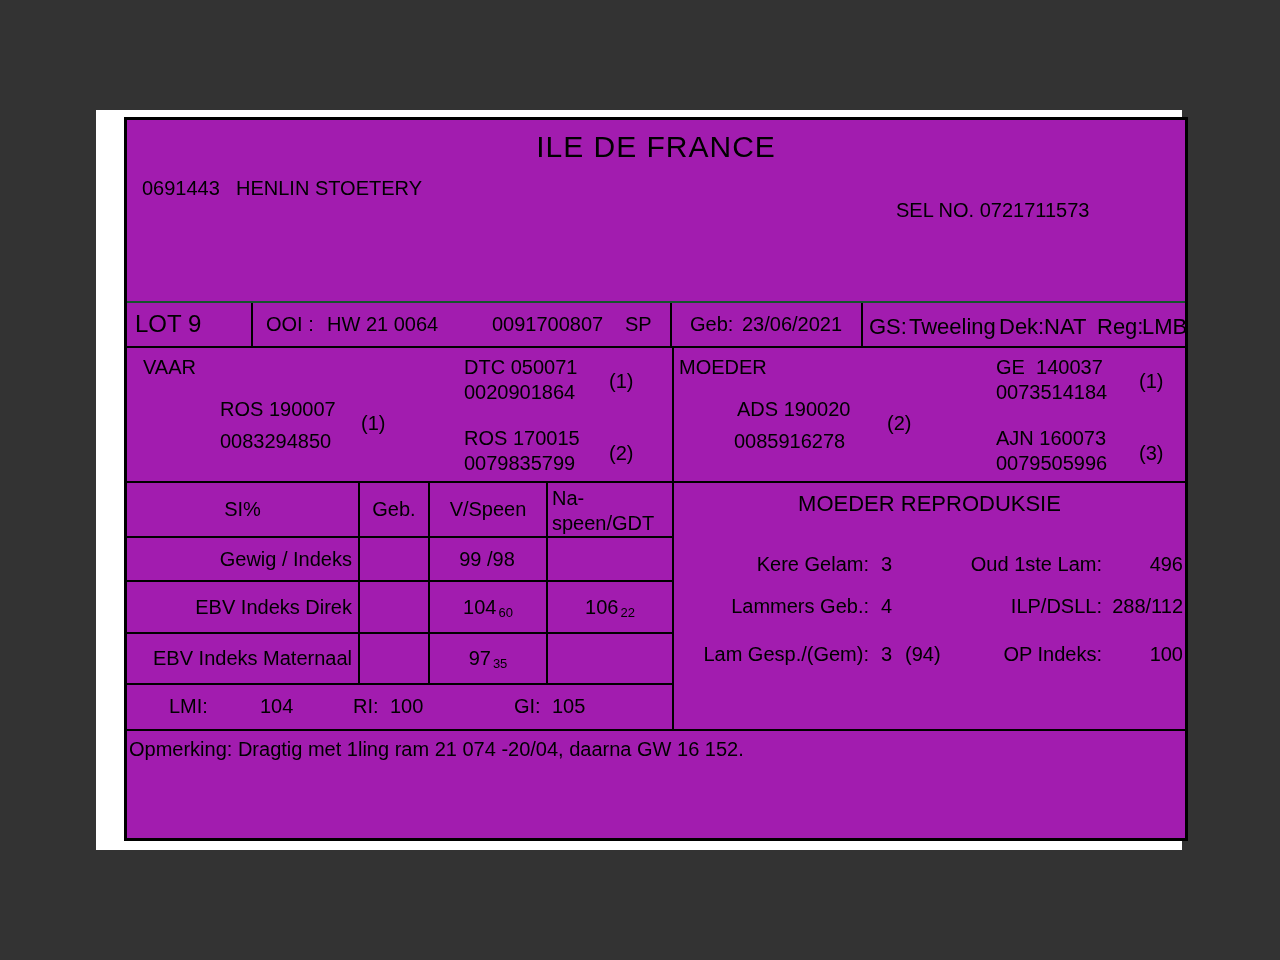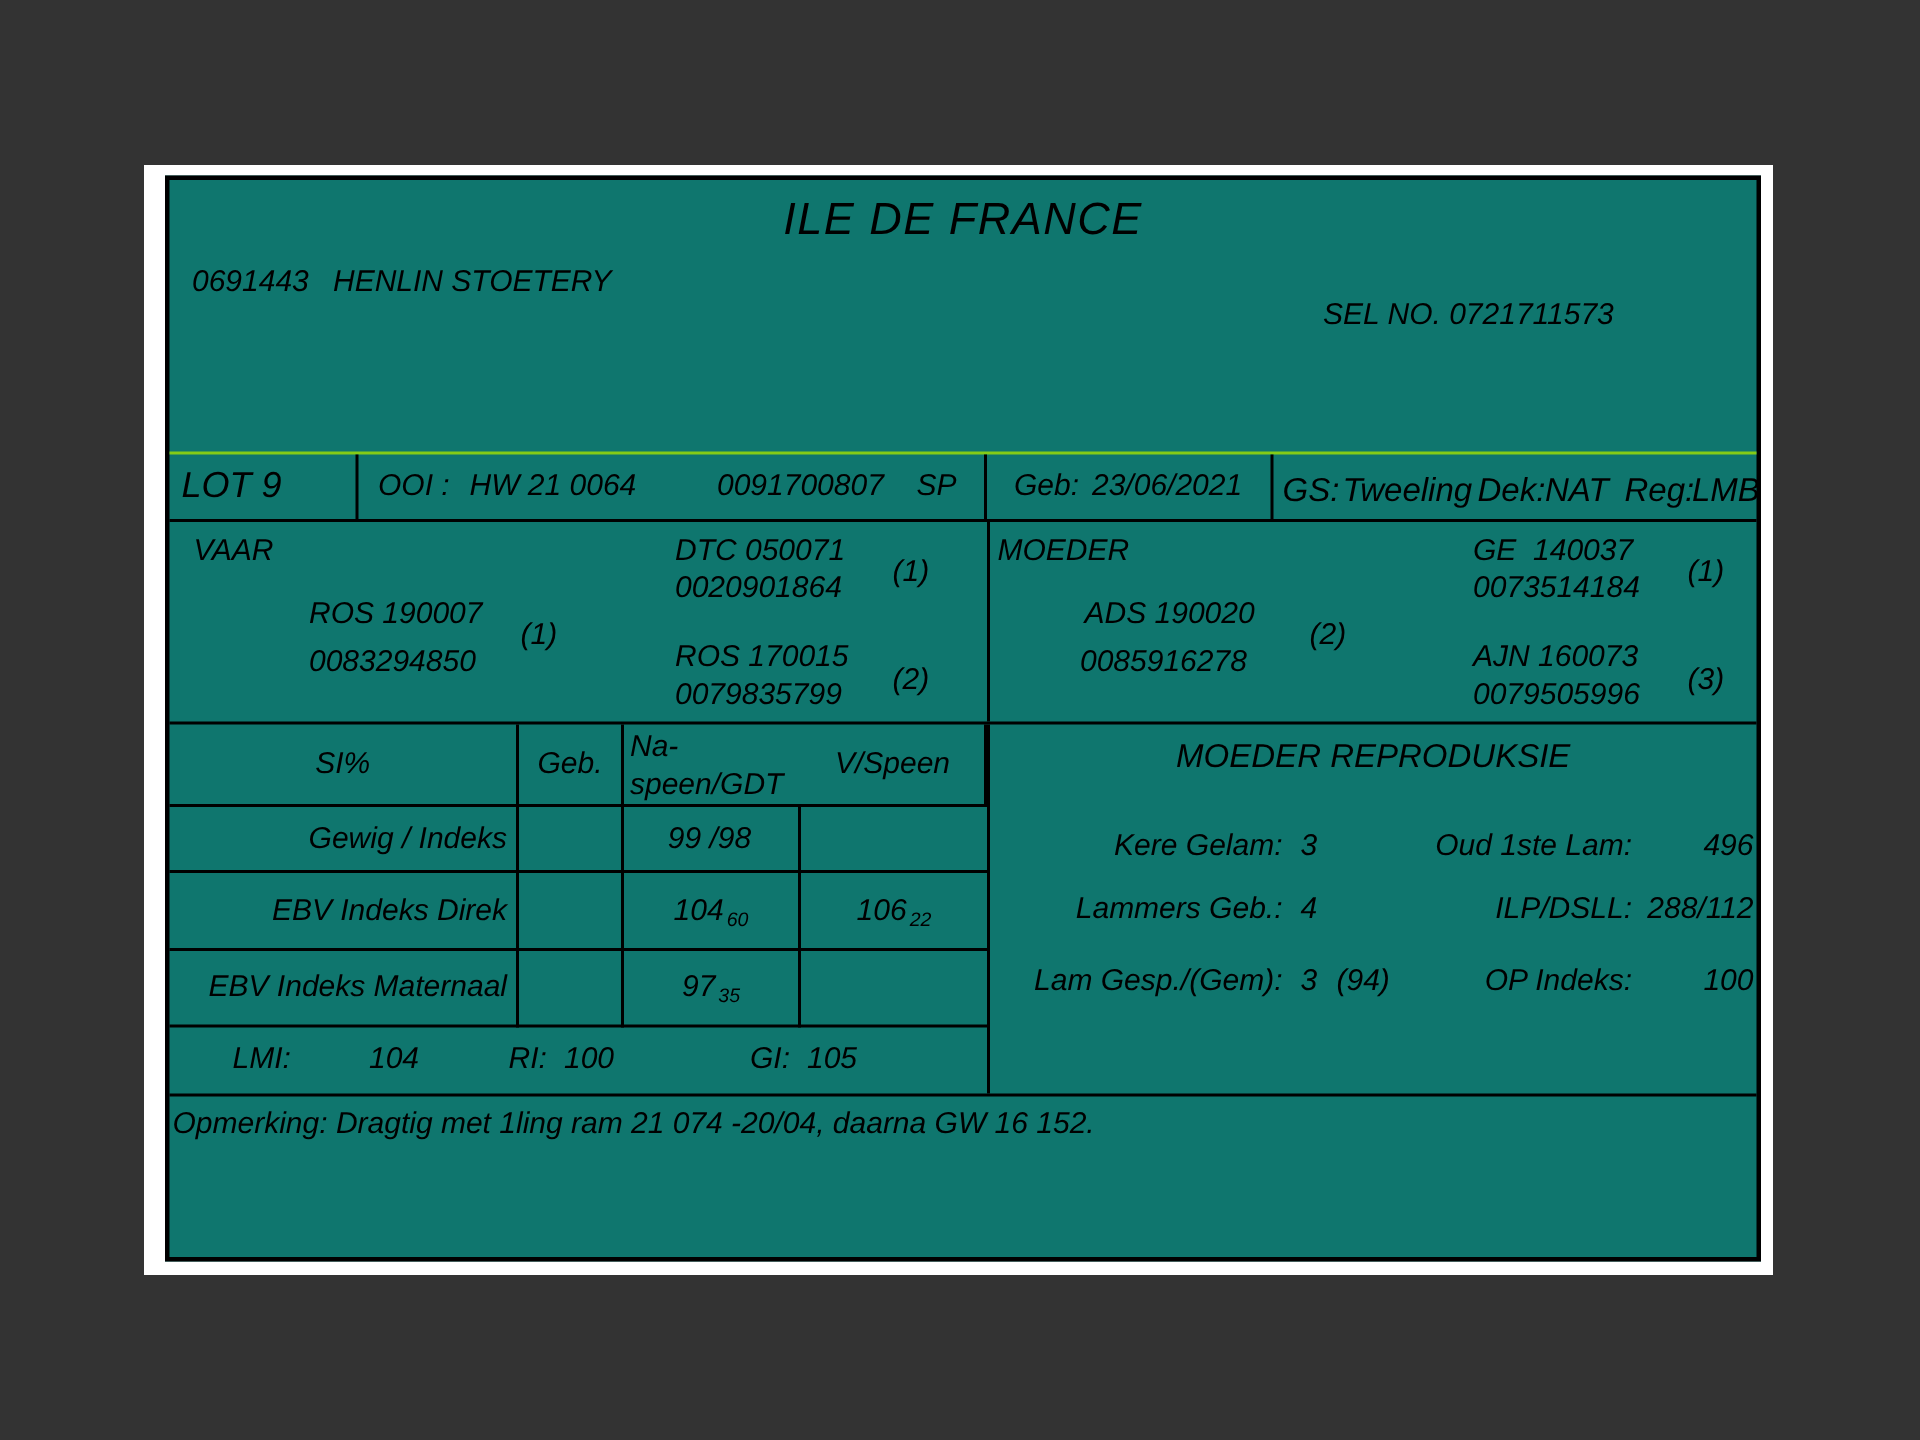--- a/index.html
+++ b/index.html
@@ -3,28 +3,28 @@
 <meta charset="utf-8">
 <style>
   html,body{margin:0;padding:0;}
   body{
     width:1280px;height:960px;position:relative;
     background:#333333;
     font-family:"Liberation Sans","DejaVu Sans",sans-serif;
     color:#000;
   }
   .page{position:absolute;left:96px;top:110px;width:1086px;height:740px;background:#ffffff;}
-  .card{position:absolute;left:14px;top:7px;width:1058px;height:718px;border:3px solid #000;background:#0f766e;font-style:italic;}
+  .card{position:absolute;left:28px;top:7px;width:1058px;height:718px;border:3px solid #000;background:#a21caf;}
   .abs{position:absolute;white-space:pre;}
   .title{position:absolute;top:10px;left:0;width:100%;text-align:center;font-size:30px;letter-spacing:1px;}
   .addr div{font-size:20px;line-height:26px;}
   .fs20{font-size:20px;}
   .fs18{font-size:22px;}
   
-  .lot-row{position:absolute;top:181px;left:0;width:1058px;height:47px;border-top:2px solid #84cc16;border-bottom:2px solid #000;box-sizing:border-box;display:flex;align-items:flex-end;}
+  .lot-row{position:absolute;top:181px;left:0;width:1058px;height:47px;border-top:2px solid #14532d;border-bottom:2px solid #000;box-sizing:border-box;display:flex;align-items:flex-end;}
   .lot-cell{position:relative;height:100%;box-sizing:border-box;}
   .lot-cell.bdr{border-right:2px solid #000;}
   .c1{width:126px;} .c2{width:419px;} .c3{width:191px;} .c4{flex:1;}
   .lot-num{font-size:24px;}
   
   .ped{position:absolute;top:228px;left:0;width:1058px;height:135px;border-bottom:2px solid #000;box-sizing:border-box;display:flex;}
   .ped-half{position:relative;height:100%;box-sizing:border-box;}
   .ped-vaar{width:547px;border-right:2px solid #000;}
   .ped-moeder{flex:1;}
   .pp{position:absolute;white-space:pre;font-size:20px;}
@@ -114,25 +114,25 @@
         <span class="pp" style="left:322px;top:104px;">0079505996</span>
         <span class="pp" style="left:465px;top:94px;">(3)</span>
       </div>
     </div>
 
     <div class="lower">
       <div class="left-col">
         <div class="si-grid">
           <div class="cell rb">SI%</div>
           <div class="cell rb">Geb.</div>
+          <div class="cell rb">V/Speen</div>
           <div class="cell hdr4">
             <div>Na-</div>
             <div>speen/GDT</div>
           </div>
-          <div class="cell rb">V/Speen</div>
 
           <div class="cell rb lab">Gewig / Indeks</div>
           <div class="cell rb"></div>
           <div class="cell rb">
             <span>99 /98</span>
               <sub class="idx"></sub>
           </div>
           <div class="cell">
             <span></span>
               <sub class="idx"></sub>

